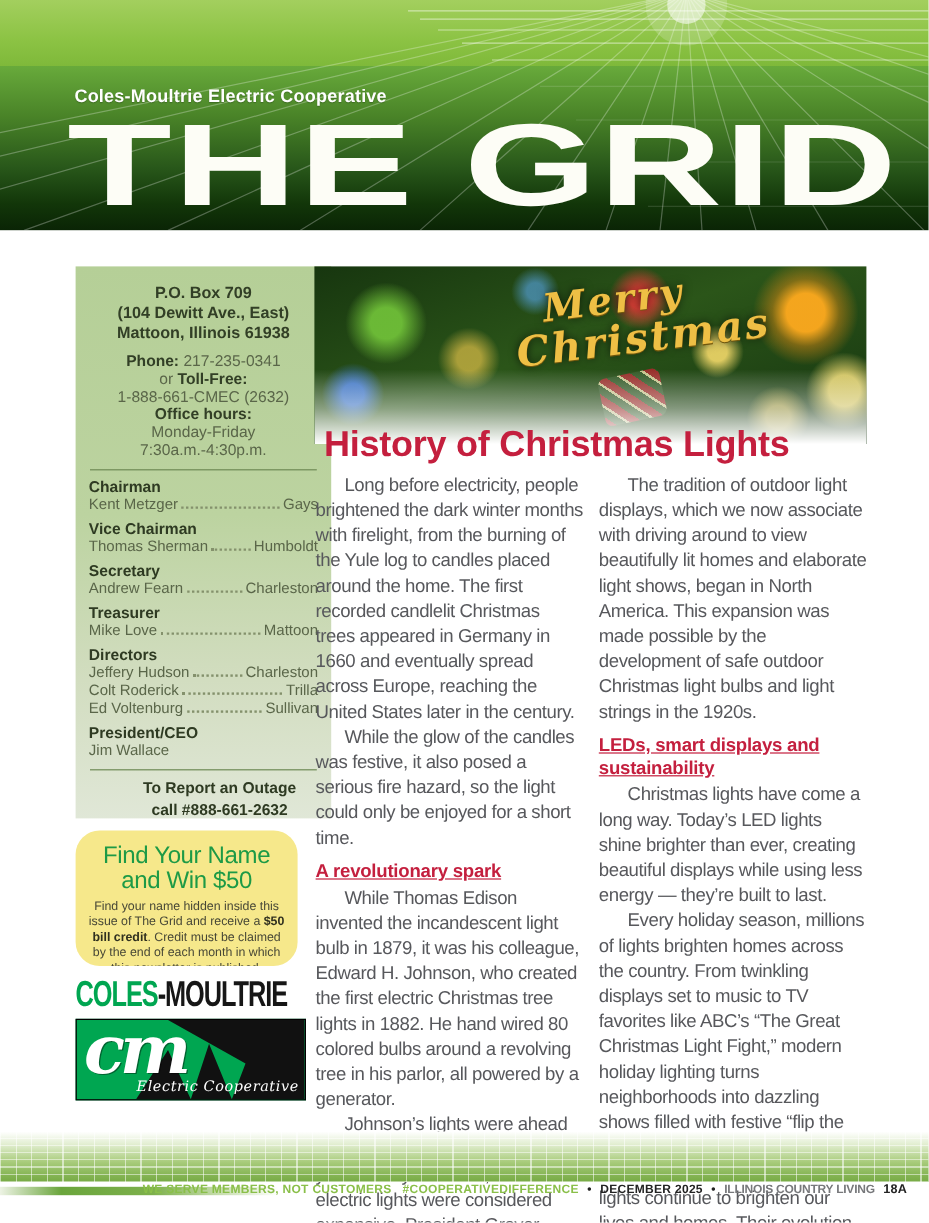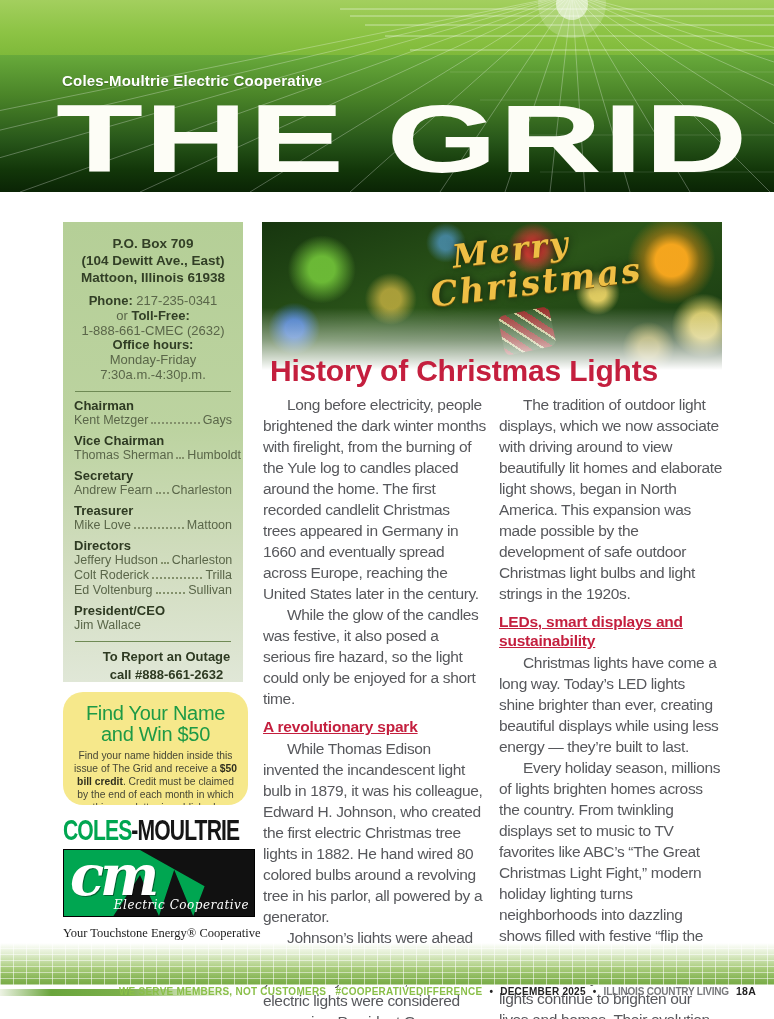--- a/index.html
+++ b/index.html
@@ -13,21 +13,21 @@
   .header-dark{position:absolute;top:55px;left:0;width:774px;height:137px;
       background:linear-gradient(180deg,#68aa3b 0%,#4a8428 30%,#28571a 62%,#123609 84%,#0a2405 100%);}
   .header-grid{position:absolute;top:0;left:0;}
   .kicker{position:absolute;top:72px;left:62px;color:#fff;font-weight:bold;
       font-size:15px;letter-spacing:.2px;text-shadow:0 1px 1px rgba(0,0,0,.25);}
   .masthead{position:absolute;top:90px;left:56px;color:#fdfdf6;font-weight:bold;
       font-size:95px;line-height:1;letter-spacing:1px;transform:scale(1.5,1.02);
       transform-origin:left top;white-space:nowrap;}
 
   
-  .sidebar{position:absolute;left:63px;top:222px;width:180px;height:460px;overflow:hidden;
+  .sidebar{position:absolute;left:63px;top:222px;width:213px;height:460px;overflow:hidden;
       background:linear-gradient(180deg,#b5cf97 0%,#bcd3a0 45%,#d2ddc0 75%,#e0e7d7 100%);
       color:#45523a;}
   .sb-address{padding:13px 8px 0;text-align:center;font-weight:bold;font-size:13.5px;
       line-height:17px;color:#323f26;}
   .sb-phone{padding:8px 4px 0;text-align:center;font-size:13px;line-height:14.8px;color:#5a6649;}
   .sb-phone b{color:#323f26;}
   .sb-hr{border:none;border-top:1.5px solid #6f8a55;margin:8px 12px 6px;}
   .officers{padding:0 11px;}
   .officer-role{font-weight:bold;font-size:13px;line-height:15px;color:#2e3a22;margin-top:5px;}
   .officer-row{display:flex;align-items:baseline;font-size:12.5px;line-height:15px;color:#5a6649;white-space:nowrap;}
@@ -233,30 +233,20 @@
     <div class="promo-body"><span>Find your name hidden inside this issue of The Grid and receive a </span><b>$50 bill credit</b><span>. Credit must be claimed by the end of each month in which this newsletter is published.</span></div>
   </div>
 
   <div class="coop">
     <div class="coop-wordmark"><span class="green">COLES</span><span class="black">-MOULTRIE</span></div>
     <div class="coop-mark">
       <div class="coop-mark-black"></div>
       <div class="coop-cm">cm</div>
       <div class="coop-script">Electric Cooperative</div>
     </div>
-    <div class="touchstone">
-      <span>Your Touchstone Energy® Cooperative</span>
-      <svg width="26" height="18" viewBox="0 0 26 18">
-        <path d="M12 1 L14 1 L14 15 L12 15 Z" fill="#1a1a1a"></path>
-        <path d="M9 5 L17 5 L17 7 L9 7 Z" fill="#1a1a1a"></path>
-        <path d="M4 14 L10 8 L12 11 L7 16 Z" fill="#d81f26"></path>
-        <path d="M22 14 L16 8 L14 11 L19 16 Z" fill="#f7941d"></path>
-        <path d="M3 16 Q13 12 23 16 Q13 18 3 16 Z" fill="#00a651"></path>
-      </svg>
-    </div>
   </div>
 
   <div class="photo">
     <div class="photo-bow"></div>
     <div class="photo-ornament">
       <span class="l1">Merry</span>
       <span class="l2">Christmas</span>
     </div>
     <div class="photo-fade"></div>
   </div>

